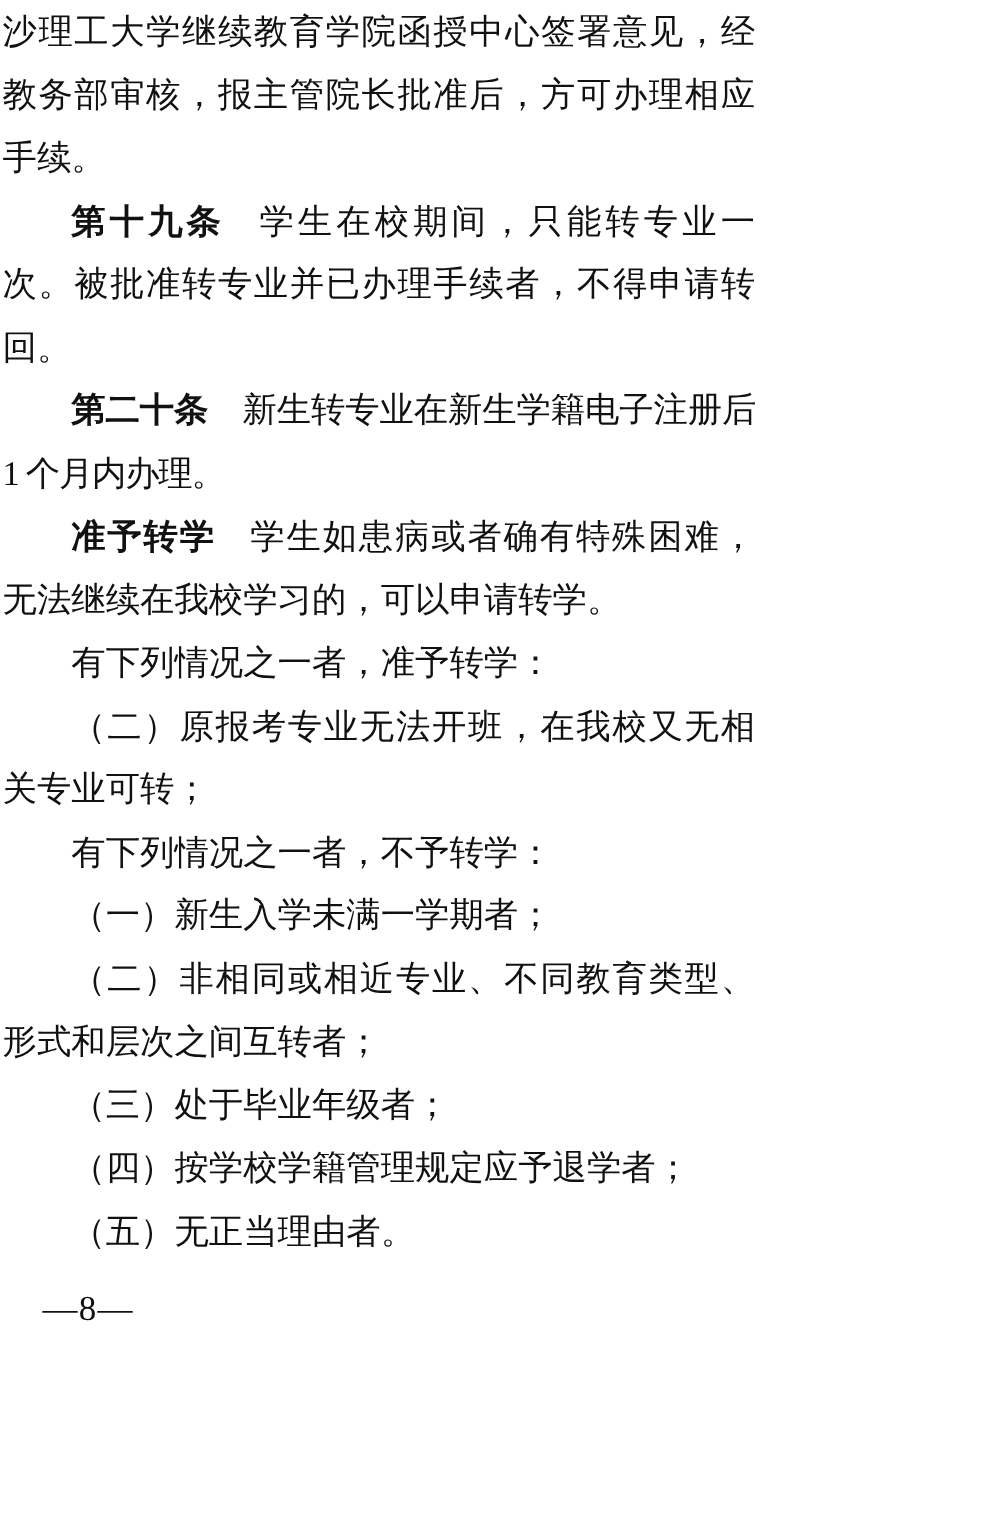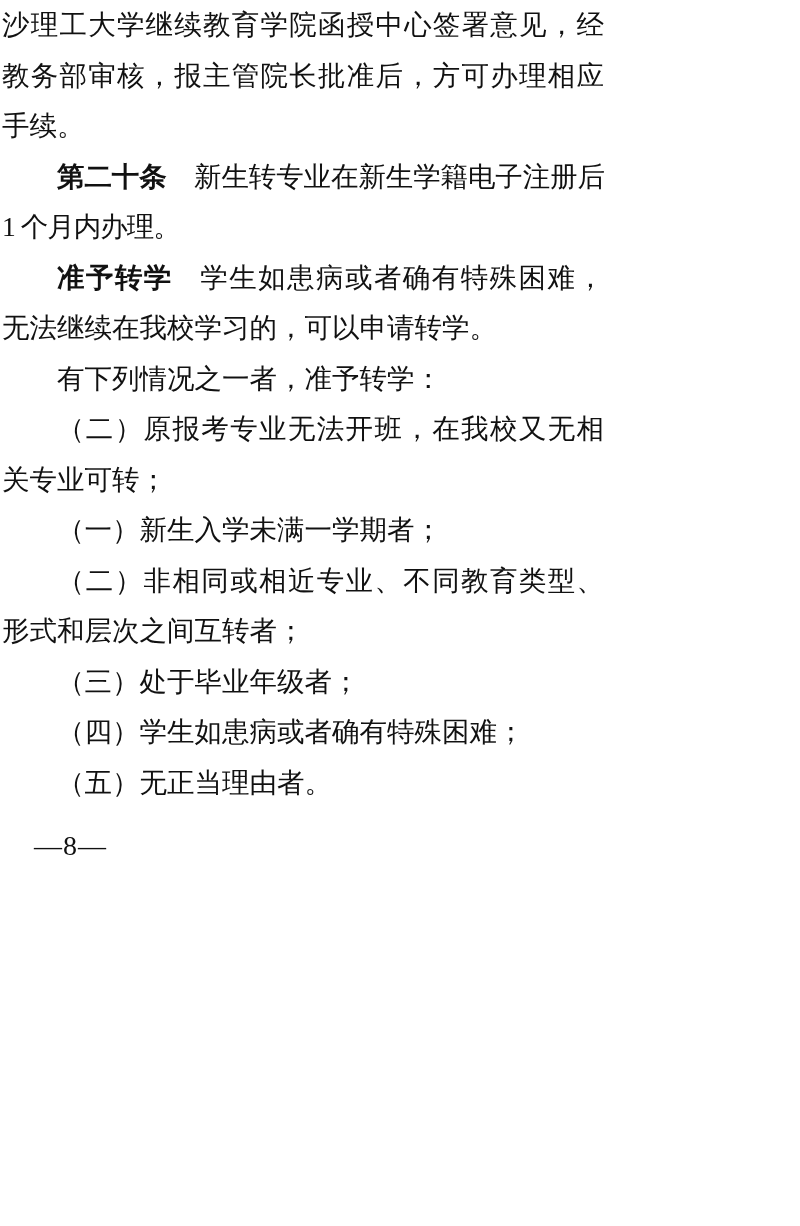--- a/index.html
+++ b/index.html
@@ -50,39 +50,41 @@
   }
 </style>
 </head>
 <body>
 
 <div class="page">
   <div class="body-text">
 
     <p class="para no-indent"><span>沙理工大学继续教育学院函授中心签署意见，经教务部审核，报主管院长批准后，方可办理相应手续。</span></p>
 
+    <p class="para"><span class="term">第十九条</span><span>学生在校期间，只能转专业一次。被批准转专业并已办理手续者，不得申请转回。</span></p>
 
     <p class="para squeeze"><span class="term">第二十条</span><span>新生转专业在新生学籍电子注册后 1 个月内办理。</span></p>
 
     <p class="para"><span class="term">准予转学</span><span>学生如患病或者确有特殊困难，无法继续在我校学习的，可以申请转学。</span></p>
 
     <p class="para"><span>有下列情况之一者，准予转学：</span></p>
 
 
     <p class="para"><span>（二）原报考专业无法开班，在我校又无相关专业可转；</span></p>
 
 
+    <p class="para"><span>有下列情况之一者，不予转学：</span></p>
 
     <p class="para"><span>（一）新生入学未满一学期者；</span></p>
 
     <p class="para"><span>（二）非相同或相近专业、不同教育类型、形式和层次之间互转者；</span></p>
 
     <p class="para"><span>（三）处于毕业年级者；</span></p>
 
-    <p class="para"><span>（四）学生如患病或者确有特殊困难；</span></p>
+    <p class="para"><span>（四）按学校学籍管理规定应予退学者；</span></p>
 
     <p class="para"><span>（五）无正当理由者。</span></p>
 
 
   </div>
 
   <div class="footer">—8—</div>
 </div>
 
 </body></html>

